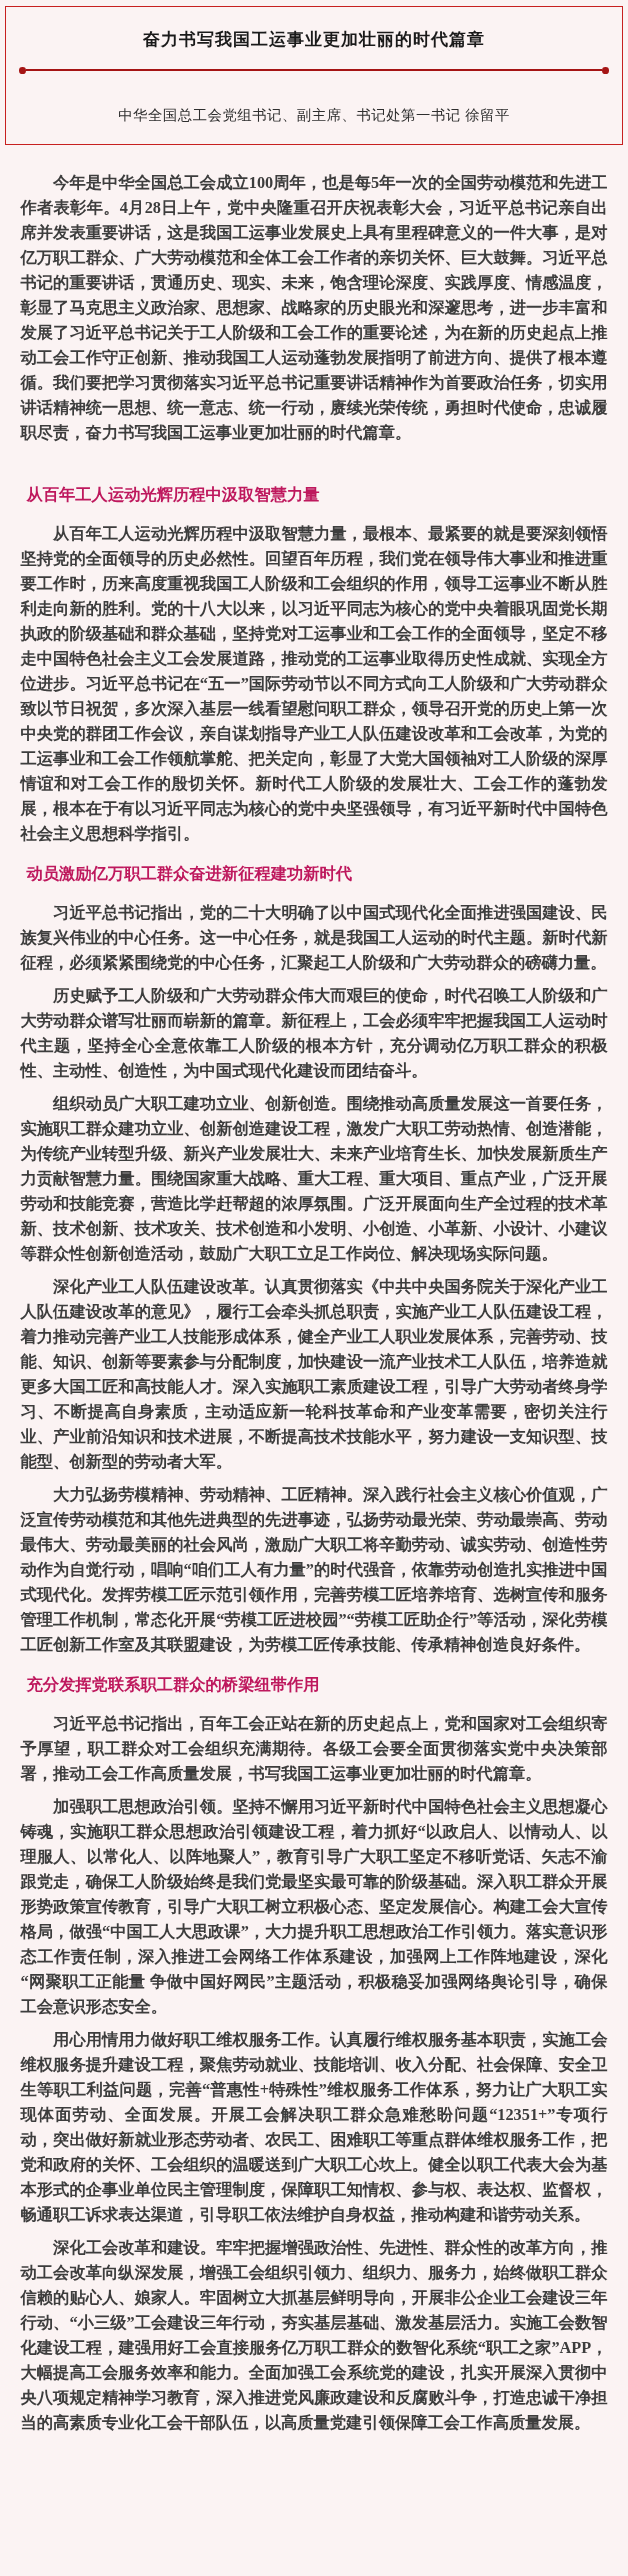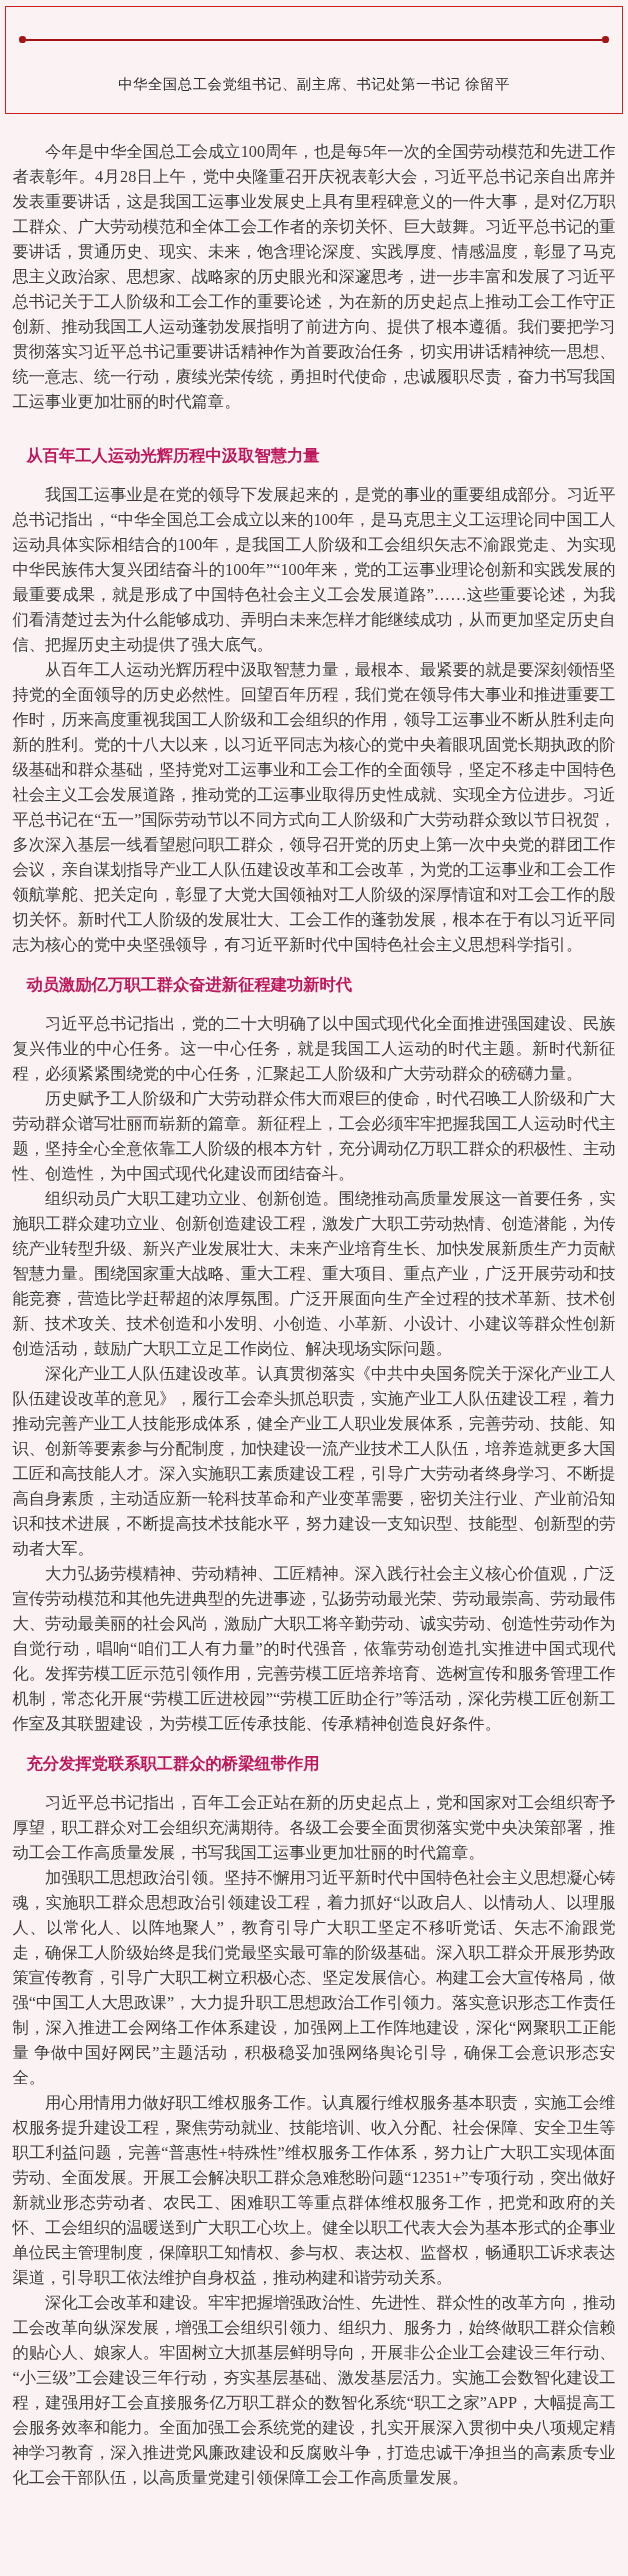--- a/index.html
+++ b/index.html
@@ -39,58 +39,59 @@
   .byline{
     font-size:14.4px;
     color:#2e2e2e;
     letter-spacing:0.5px;
     margin-top:32px;
   }
 
   
   .article{padding:0 7.7px;}
   .para{
-    margin:0;
+    margin:8px;
     font-size:16.3px;
     line-height:25px;
     color:#3d3d3d;
     text-align:justify;
     text-indent:2em;
     font-family:"Liberation Serif",serif;
+    font-weight:bold;
   }
   .para.first{margin-top:25px;}
   .section{
     margin:14px;
     font-size:16.3px;
     line-height:26px;
     font-weight:bold;
     color:#be185d;
     font-family:"Liberation Sans",sans-serif;
   }
   .spacer{height:14.4px;}
 </style>
 </head>
 <body>
 
 <div class="page">
 
   <div class="header-box">
+    <h1 class="title">奋力书写我国工运事业更加壮丽的时代篇章</h1>
     <div class="rule">
       <span class="dot"></span>
       <span class="line"></span>
       <span class="dot"></span>
     </div>
     <div class="byline">中华全国总工会党组书记、副主席、书记处第一书记 徐留平</div>
   </div>
 
   <div class="article">
       <p class="para first">今年是中华全国总工会成立100周年，也是每5年一次的全国劳动模范和先进工作者表彰年。4月28日上午，党中央隆重召开庆祝表彰大会，习近平总书记亲自出席并发表重要讲话，这是我国工运事业发展史上具有里程碑意义的一件大事，是对亿万职工群众、广大劳动模范和全体工会工作者的亲切关怀、巨大鼓舞。习近平总书记的重要讲话，贯通历史、现实、未来，饱含理论深度、实践厚度、情感温度，彰显了马克思主义政治家、思想家、战略家的历史眼光和深邃思考，进一步丰富和发展了习近平总书记关于工人阶级和工会工作的重要论述，为在新的历史起点上推动工会工作守正创新、推动我国工人运动蓬勃发展指明了前进方向、提供了根本遵循。我们要把学习贯彻落实习近平总书记重要讲话精神作为首要政治任务，切实用讲话精神统一思想、统一意志、统一行动，赓续光荣传统，勇担时代使命，忠诚履职尽责，奋力书写我国工运事业更加壮丽的时代篇章。</p>
       <div class="spacer"></div>
       <h2 class="section">从百年工人运动光辉历程中汲取智慧力量</h2>
-      <p class="para">我国工运事业是在党的领导下发展起来的，是党的事业的重要组成部分。习近平总书记指出，“中华全国总工会成立以来的100年，是马克思主义工运理论同中国工人运动具体实际相结合的100年，是我国工人阶级和工会组织矢志不渝跟党走、为实现中华民族伟大复兴团结奋斗的100年”“100年来，党的工运事业理论创新和实践发展的最重要成果，就是形成了中国特色社会主义工会发展道路”……这些重要论述，为我们看清楚过去为什么能够成功、弄明白未来怎样才能继续成功，从而更加坚定历史自信、把握历史主动提供了强大底气。</p>
       <p class="para">从百年工人运动光辉历程中汲取智慧力量，最根本、最紧要的就是要深刻领悟坚持党的全面领导的历史必然性。回望百年历程，我们党在领导伟大事业和推进重要工作时，历来高度重视我国工人阶级和工会组织的作用，领导工运事业不断从胜利走向新的胜利。党的十八大以来，以习近平同志为核心的党中央着眼巩固党长期执政的阶级基础和群众基础，坚持党对工运事业和工会工作的全面领导，坚定不移走中国特色社会主义工会发展道路，推动党的工运事业取得历史性成就、实现全方位进步。习近平总书记在“五一”国际劳动节以不同方式向工人阶级和广大劳动群众致以节日祝贺，多次深入基层一线看望慰问职工群众，领导召开党的历史上第一次中央党的群团工作会议，亲自谋划指导产业工人队伍建设改革和工会改革，为党的工运事业和工会工作领航掌舵、把关定向，彰显了大党大国领袖对工人阶级的深厚情谊和对工会工作的殷切关怀。新时代工人阶级的发展壮大、工会工作的蓬勃发展，根本在于有以习近平同志为核心的党中央坚强领导，有习近平新时代中国特色社会主义思想科学指引。</p>
       <h2 class="section">动员激励亿万职工群众奋进新征程建功新时代</h2>
       <p class="para">习近平总书记指出，党的二十大明确了以中国式现代化全面推进强国建设、民族复兴伟业的中心任务。这一中心任务，就是我国工人运动的时代主题。新时代新征程，必须紧紧围绕党的中心任务，汇聚起工人阶级和广大劳动群众的磅礴力量。</p>
       <p class="para">历史赋予工人阶级和广大劳动群众伟大而艰巨的使命，时代召唤工人阶级和广大劳动群众谱写壮丽而崭新的篇章。新征程上，工会必须牢牢把握我国工人运动时代主题，坚持全心全意依靠工人阶级的根本方针，充分调动亿万职工群众的积极性、主动性、创造性，为中国式现代化建设而团结奋斗。</p>
       <p class="para">组织动员广大职工建功立业、创新创造。围绕推动高质量发展这一首要任务，实施职工群众建功立业、创新创造建设工程，激发广大职工劳动热情、创造潜能，为传统产业转型升级、新兴产业发展壮大、未来产业培育生长、加快发展新质生产力贡献智慧力量。围绕国家重大战略、重大工程、重大项目、重点产业，广泛开展劳动和技能竞赛，营造比学赶帮超的浓厚氛围。广泛开展面向生产全过程的技术革新、技术创新、技术攻关、技术创造和小发明、小创造、小革新、小设计、小建议等群众性创新创造活动，鼓励广大职工立足工作岗位、解决现场实际问题。</p>
       <p class="para">深化产业工人队伍建设改革。认真贯彻落实《中共中央国务院关于深化产业工人队伍建设改革的意见》，履行工会牵头抓总职责，实施产业工人队伍建设工程，着力推动完善产业工人技能形成体系，健全产业工人职业发展体系，完善劳动、技能、知识、创新等要素参与分配制度，加快建设一流产业技术工人队伍，培养造就更多大国工匠和高技能人才。深入实施职工素质建设工程，引导广大劳动者终身学习、不断提高自身素质，主动适应新一轮科技革命和产业变革需要，密切关注行业、产业前沿知识和技术进展，不断提高技术技能水平，努力建设一支知识型、技能型、创新型的劳动者大军。</p>
       <p class="para">大力弘扬劳模精神、劳动精神、工匠精神。深入践行社会主义核心价值观，广泛宣传劳动模范和其他先进典型的先进事迹，弘扬劳动最光荣、劳动最崇高、劳动最伟大、劳动最美丽的社会风尚，激励广大职工将辛勤劳动、诚实劳动、创造性劳动作为自觉行动，唱响“咱们工人有力量”的时代强音，依靠劳动创造扎实推进中国式现代化。发挥劳模工匠示范引领作用，完善劳模工匠培养培育、选树宣传和服务管理工作机制，常态化开展“劳模工匠进校园”“劳模工匠助企行”等活动，深化劳模工匠创新工作室及其联盟建设，为劳模工匠传承技能、传承精神创造良好条件。</p>
       <h2 class="section">充分发挥党联系职工群众的桥梁纽带作用</h2>
       <p class="para">习近平总书记指出，百年工会正站在新的历史起点上，党和国家对工会组织寄予厚望，职工群众对工会组织充满期待。各级工会要全面贯彻落实党中央决策部署，推动工会工作高质量发展，书写我国工运事业更加壮丽的时代篇章。</p>
       <p class="para">加强职工思想政治引领。坚持不懈用习近平新时代中国特色社会主义思想凝心铸魂，实施职工群众思想政治引领建设工程，着力抓好“以政启人、以情动人、以理服人、以常化人、以阵地聚人”，教育引导广大职工坚定不移听党话、矢志不渝跟党走，确保工人阶级始终是我们党最坚实最可靠的阶级基础。深入职工群众开展形势政策宣传教育，引导广大职工树立积极心态、坚定发展信心。构建工会大宣传格局，做强“中国工人大思政课”，大力提升职工思想政治工作引领力。落实意识形态工作责任制，深入推进工会网络工作体系建设，加强网上工作阵地建设，深化“网聚职工正能量 争做中国好网民”主题活动，积极稳妥加强网络舆论引导，确保工会意识形态安全。</p>

